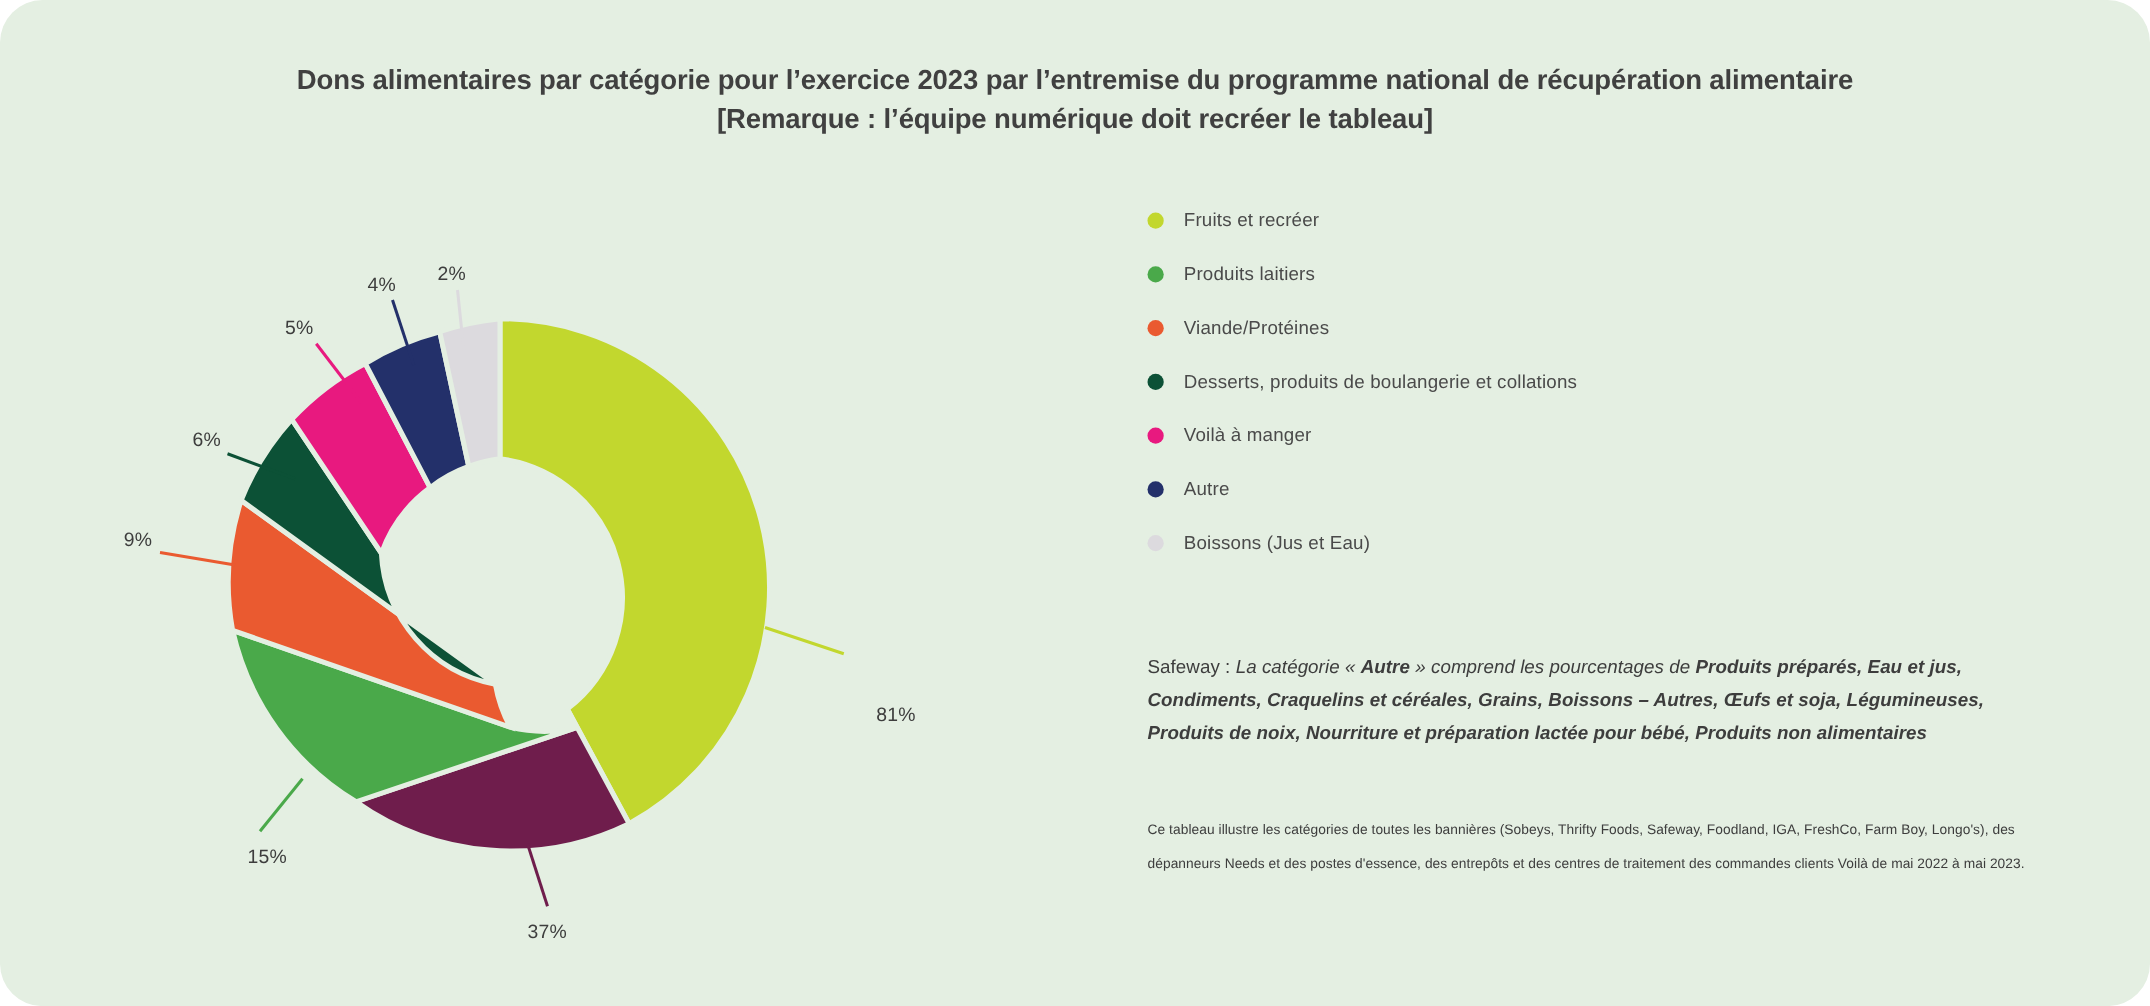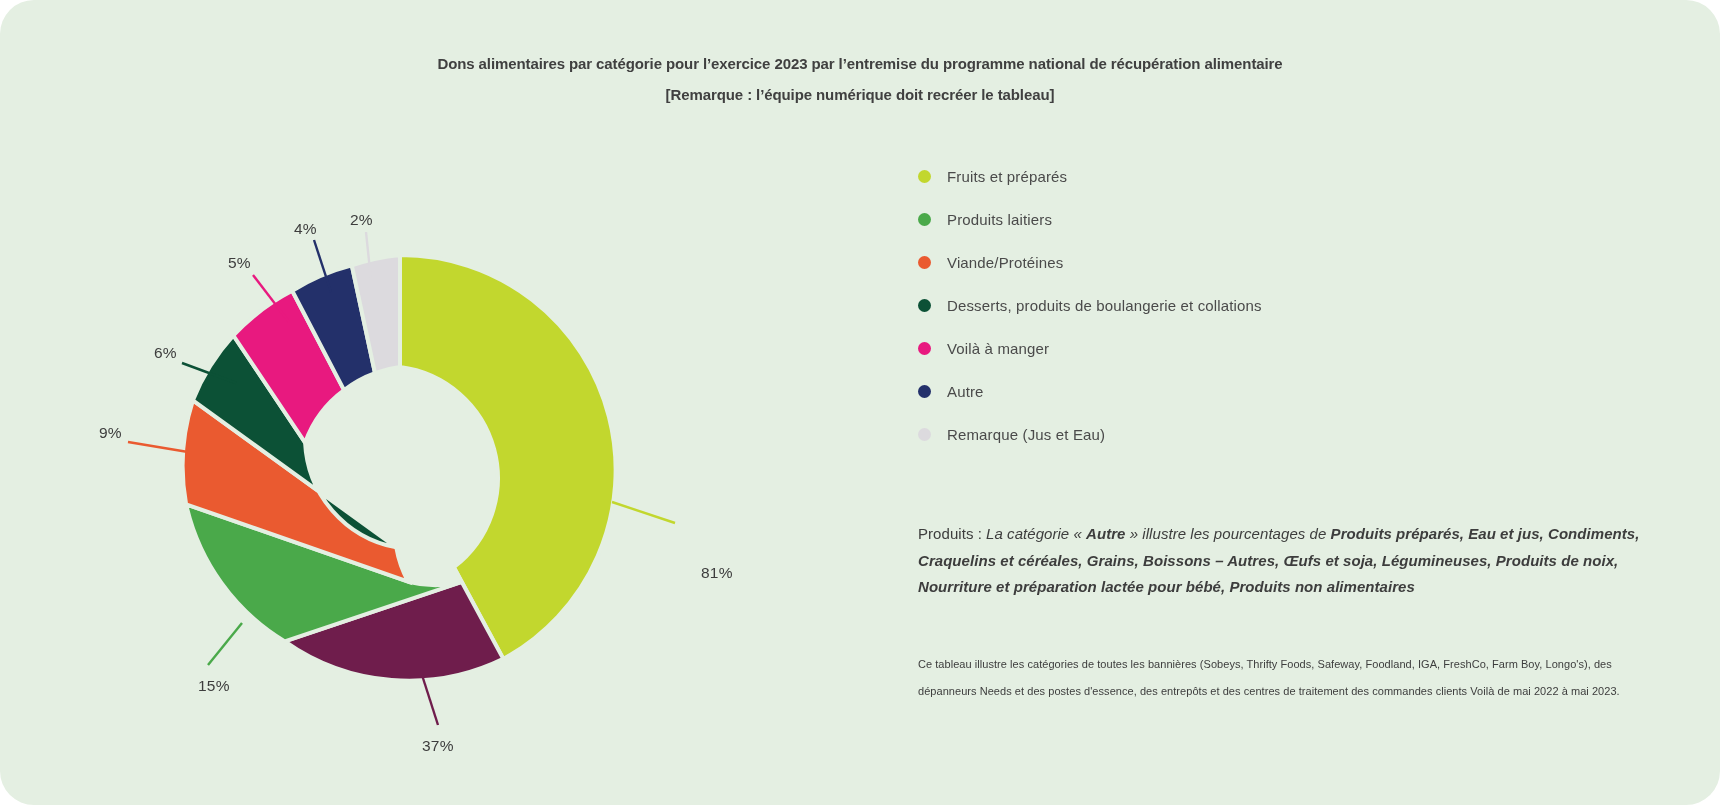--- a/index.html
+++ b/index.html
@@ -23,21 +23,21 @@
     border-radius: 34px;
     box-sizing: border-box;
     overflow: hidden;
   }
   .title {
     position: absolute;
     left: 120px;
     top: 48px;
     width: 1480px;
     text-align: center;
-    font-size: 15px;
+    font-size: 22px;
     font-weight: bold;
     line-height: 31px;
     color: #404040;
     letter-spacing: -0.1px;
   }
   .title .line2 { display: block; }
 
   .chart-wrap {
     position: absolute;
     left: 60px;
@@ -152,21 +152,21 @@
     <span class="pct-label" style="left:39px; top:304px;">9%</span>
     <span class="pct-label" style="left:94px; top:224px;">6%</span>
     <span class="pct-label" style="left:168px; top:134px;">5%</span>
     <span class="pct-label" style="left:234px; top:100px;">4%</span>
     <span class="pct-label" style="left:290px; top:91px;">2%</span>
   </div>
 
   <div class="legend">
     <div class="legend-item">
       <span class="legend-dot" style="background:#c2d72e"></span>
-      <span class="legend-label">Fruits et préparés</span>
+      <span class="legend-label">Fruits et recréer</span>
     </div>
     <div class="legend-item">
       <span class="legend-dot" style="background:#4aa94a"></span>
       <span class="legend-label">Produits laitiers</span>
     </div>
     <div class="legend-item">
       <span class="legend-dot" style="background:#ea5a30"></span>
       <span class="legend-label">Viande/Protéines</span>
     </div>
     <div class="legend-item">
@@ -176,21 +176,21 @@
     <div class="legend-item">
       <span class="legend-dot" style="background:#e8197f"></span>
       <span class="legend-label">Voilà à manger</span>
     </div>
     <div class="legend-item">
       <span class="legend-dot" style="background:#23306a"></span>
       <span class="legend-label">Autre</span>
     </div>
     <div class="legend-item">
       <span class="legend-dot" style="background:#dcdade"></span>
-      <span class="legend-label">Remarque (Jus et Eau)</span>
+      <span class="legend-label">Boissons (Jus et Eau)</span>
     </div>
   </div>
 
-  <p class="note"><span>Produits : </span><i>La catégorie « </i><b>Autre</b><i> » illustre les pourcentages de </i><b>Produits préparés, Eau et jus, Condiments, Craquelins et céréales, Grains, Boissons – Autres, Œufs et soja, Légumineuses, Produits de noix, Nourriture et préparation lactée pour bébé, Produits non alimentaires</b></p>
+  <p class="note"><span>Safeway : </span><i>La catégorie « </i><b>Autre</b><i> » comprend les pourcentages de </i><b>Produits préparés, Eau et jus, Condiments, Craquelins et céréales, Grains, Boissons – Autres, Œufs et soja, Légumineuses, Produits de noix, Nourriture et préparation lactée pour bébé, Produits non alimentaires</b></p>
 
   <p class="desc">Ce tableau illustre les catégories de toutes les bannières (Sobeys, Thrifty Foods, Safeway, Foodland, IGA, FreshCo, Farm Boy, Longo's), des dépanneurs Needs et des postes d'essence, des entrepôts et des centres de traitement des commandes clients Voilà de mai 2022 à mai 2023.</p>
 
 </div>
 
 </body></html>

